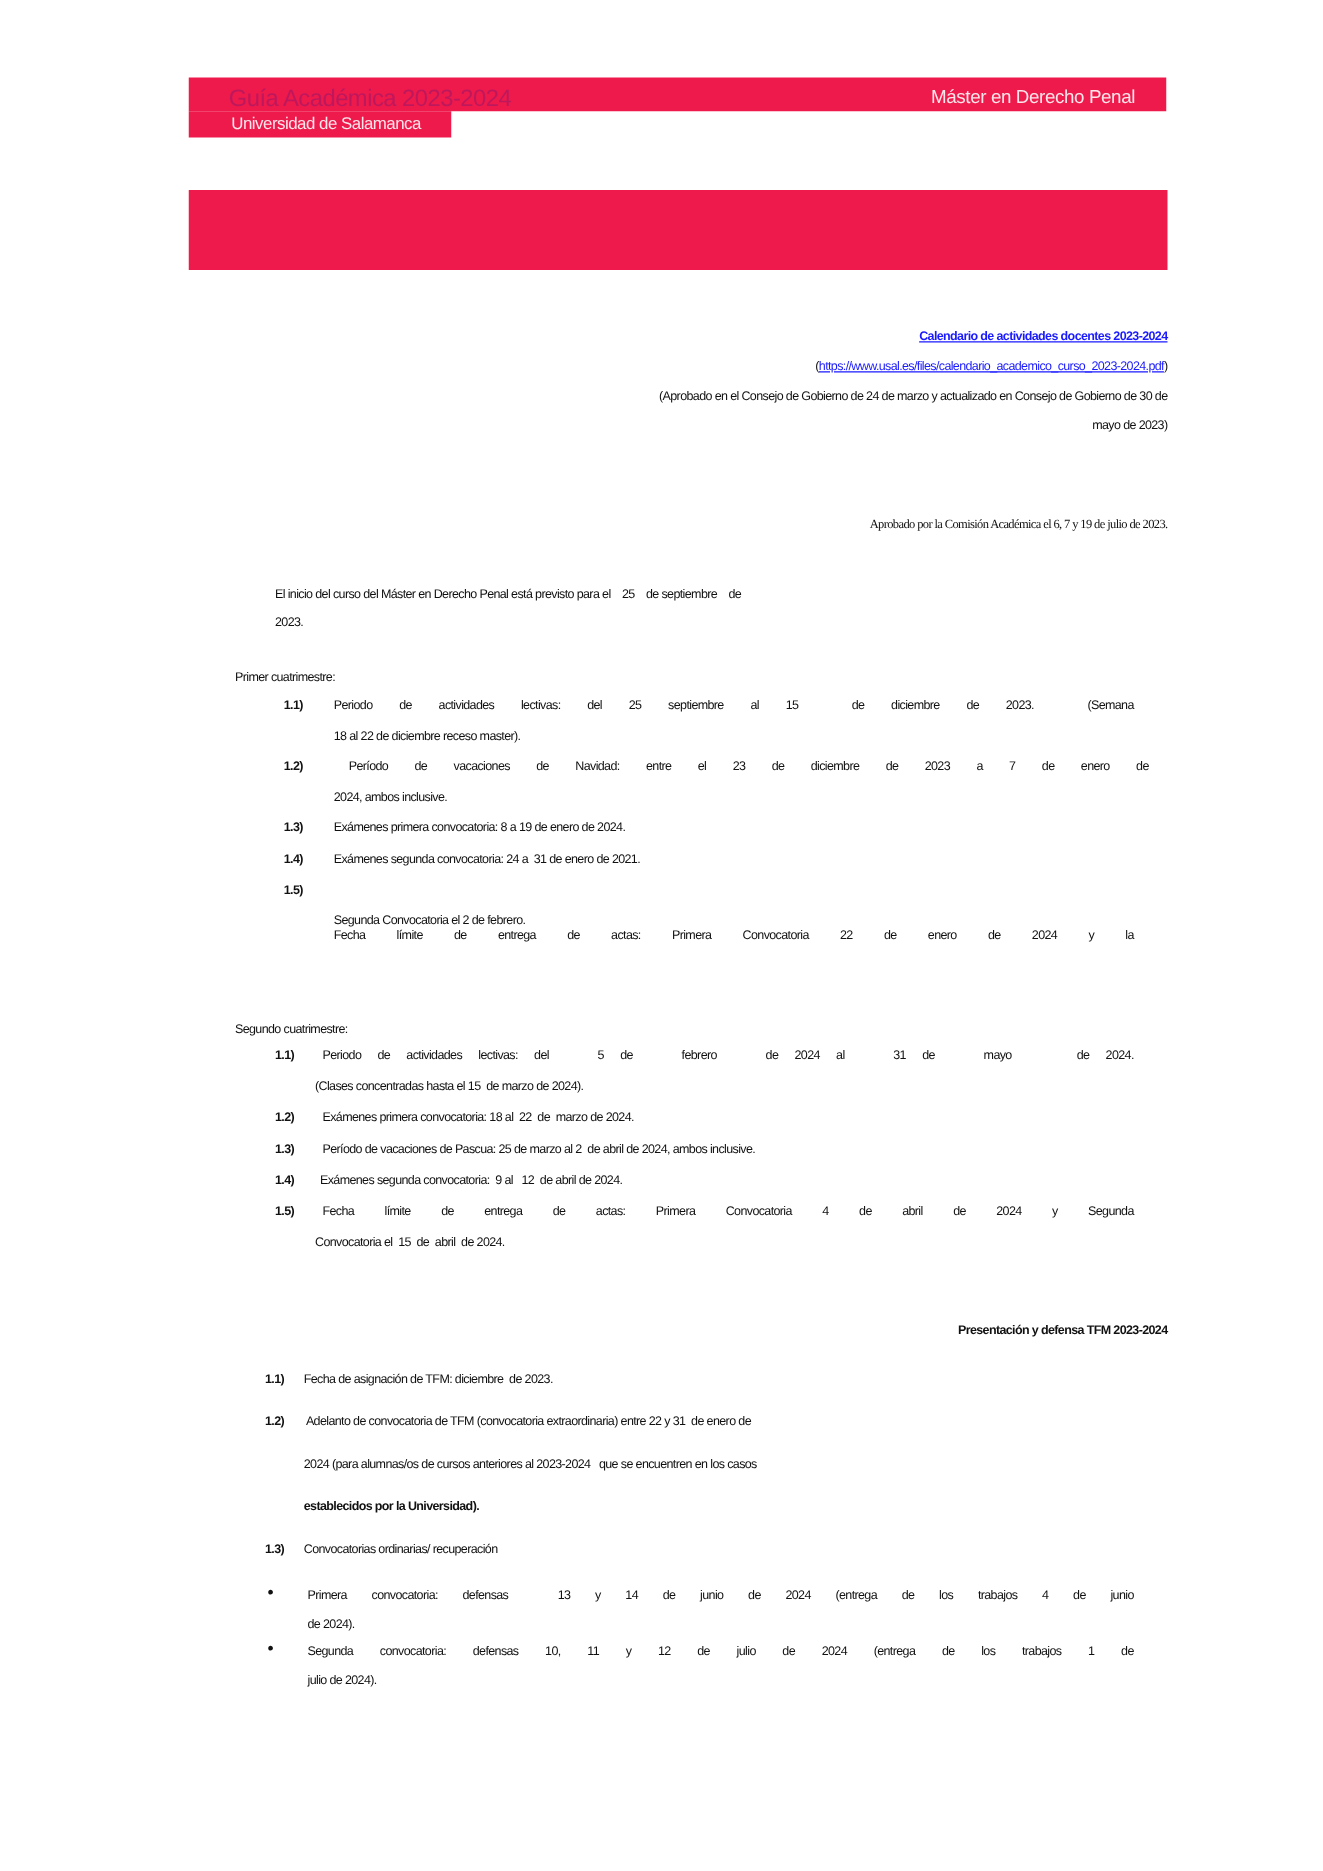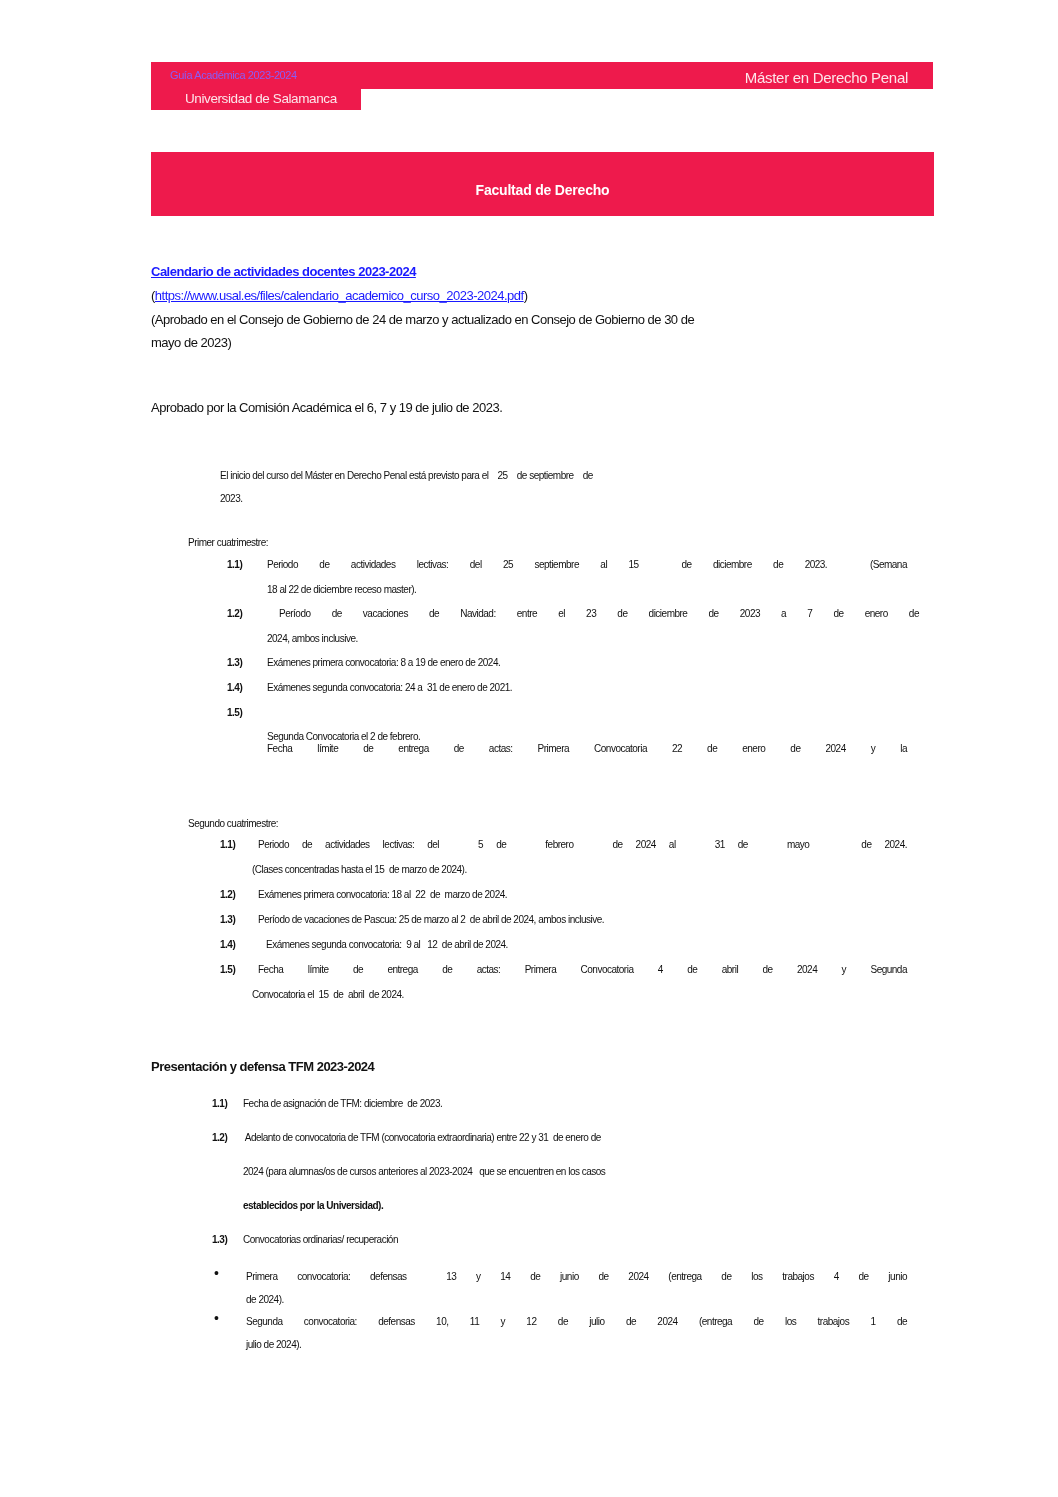--- a/index.html
+++ b/index.html
@@ -3,61 +3,60 @@
 <meta charset="utf-8">
 <style>
   html, body { margin: 0; padding: 0; background: #ffffff; }
   body { width: 1058px; height: 1497px; position: relative; overflow: hidden;
          font-family: "Liberation Sans", sans-serif; color: #111; }
   .abs { position: absolute; }
 
   
   .hdr-band { left: 151px; top: 62px; width: 782px; height: 27px; background: #EE1A4C; }
   .hdr-sub  { left: 151px; top: 89px; width: 210px; height: 21px; background: #EE1A4C; }
-  .hdr-left1 { left: 170px; top: 69px; font-size: 11px; color: #8b5cf6; letter-spacing: -0.4px; }
+  .hdr-left1 { left: 183px; top: 69px; font-size: 19px; color: #be185d; letter-spacing: -0.4px; }
   .hdr-left2 { left: 185px; top: 91px; font-size: 13.5px; color: #fde5ea; letter-spacing: -0.4px; }
   .hdr-right { right: 150px; top: 69px; font-size: 15px; color: #fde5ea; letter-spacing: -0.3px; }
 
   
   .title-block { left: 151px; top: 152px; width: 783px; height: 64px; background: #EE1A4C;
                  color: #fff; text-align: center; font-weight: bold; font-size: 14px; letter-spacing: -0.2px; }
   .title-block .l1 { position: absolute; left: 0; right: 0; top: 9px; }
   .title-block .l2 { position: absolute; left: 0; right: 0; top: 30px; }
 
-  .center { left: 151px; width: 783px; text-align: left; font-size: 13px; letter-spacing: -0.5px; }
+  .center { left: 151px; width: 783px; text-align: right; font-size: 10px; letter-spacing: -0.5px; }
   a.lnk { color: #1a1aff; text-decoration: underline; }
   .bold { font-weight: bold; }
 
   .txt { font-size: 10px; letter-spacing: -0.5px; line-height: 24px; white-space: nowrap; }
   .num { display: inline-block; font-weight: bold; }
   .bullet { font-size: 14px; }
 </style>
 </head>
 <body>
 
 <div class="abs hdr-band"></div>
 <div class="abs hdr-sub"></div>
 <div class="abs hdr-left1">Guía Académica 2023-2024</div>
 <div class="abs hdr-left2">Universidad de Salamanca</div>
 <div class="abs hdr-right">Máster en Derecho Penal</div>
 
 <div class="abs title-block">
-  <div class="l2">Facultad de Derecho</div>
 </div>
 
 <div class="abs center bold" style="top:264px;">
   <a class="lnk" href="#">Calendario de actividades docentes 2023-2024</a>
 </div>
 <div class="abs center" style="top:288px;">
   <span>(</span><a class="lnk" href="#">https://www.usal.es/files/calendario_academico_curso_2023-2024.pdf</a><span>)</span>
 </div>
 <div class="abs center" style="top:312px;">(Aprobado en el Consejo de Gobierno de 24 de marzo y actualizado en Consejo de Gobierno de 30 de</div>
 <div class="abs center" style="top:335px;">mayo de 2023)</div>
 
-<div class="abs center" style="top:400px;">Aprobado por la Comisión Académica el  6, 7 y 19 de  julio de 2023.</div>
+<div class="abs center" style="top:414px;font-family:Liberation Serif, serif;">Aprobado por la Comisión Académica el  6, 7 y 19 de  julio de 2023.</div>
 
 <div class="abs txt" style="left:220px; top:464px; width:683px; white-space:pre;">El inicio del curso del Máster en Derecho Penal está previsto para el    25    de septiembre    de</div>
 <div class="abs txt" style="left:220px; top:487px;">2023.</div>
 
 <div class="abs txt" style="left:188px; top:531px;">Primer cuatrimestre:</div>
 
 <div id="first-term">
     <div class="abs txt num" style="left:227px; top:553px;">1.1)</div>
     <div class="abs txt" style="left:267px; top:553px; width:640px; white-space:pre; text-align:justify; text-align-last:justify;">Periodo de actividades lectivas: del 25 septiembre al 15  de diciembre de 2023.  (Semana</div>
     <div class="abs txt" style="left:267px; top:577.6px; width:640px; white-space:pre;">18 al 22 de diciembre receso master).</div>
@@ -76,21 +75,21 @@
 <div class="abs txt" style="left:188px; top:812px;">Segundo cuatrimestre:</div>
 <div id="second-term">
     <div class="abs txt num" style="left:220px; top:833px;">1.1)</div>
     <div class="abs txt" style="left:258px; top:833px; width:649px; white-space:pre; text-align:justify; text-align-last:justify;">Periodo de actividades lectivas: del   5 de   febrero   de 2024 al   31 de   mayo    de 2024.</div>
     <div class="abs txt" style="left:252px; top:858px; width:655px; white-space:pre;">(Clases concentradas hasta el 15  de marzo de 2024).</div>
     <div class="abs txt num" style="left:220px; top:883px;">1.2)</div>
     <div class="abs txt" style="left:258px; top:883px; width:649px; white-space:pre;">Exámenes primera convocatoria: 18 al  22  de  marzo de 2024.</div>
     <div class="abs txt num" style="left:220px; top:908px;">1.3)</div>
     <div class="abs txt" style="left:258px; top:908px; width:649px; white-space:pre;">Período de vacaciones de Pascua: 25 de marzo al 2  de abril de 2024, ambos inclusive.</div>
     <div class="abs txt num" style="left:220px; top:933px;">1.4)</div>
-    <div class="abs txt" style="left:266px; top:933px; width:649px; white-space:pre;">Exámenes segunda convocatoria:  9 al   12  de abril de 2024.</div>
+    <div class="abs txt" style="left:256px; top:933px; width:649px; white-space:pre;">Exámenes segunda convocatoria:  9 al   12  de abril de 2024.</div>
     <div class="abs txt num" style="left:220px; top:958px;">1.5)</div>
     <div class="abs txt" style="left:258px; top:958px; width:649px; white-space:pre; text-align:justify; text-align-last:justify;">Fecha límite de entrega de actas: Primera Convocatoria 4 de abril de 2024 y Segunda</div>
     <div class="abs txt" style="left:252px; top:983px; width:655px; white-space:pre;">Convocatoria el  15  de  abril  de 2024.</div>
   </div>
 
 <div class="abs center bold" style="top:1059px;">Presentación y defensa TFM 2023-2024</div>
 <div id="tfm-list">
     <div class="abs txt num" style="left:212px; top:1092px;">1.1)</div>
     <div class="abs txt" style="left:243px; top:1092px; width:645px; white-space:pre;">Fecha de asignación de TFM: diciembre  de 2023.</div>
     <div class="abs txt num" style="left:212px; top:1126px;">1.2)</div>

